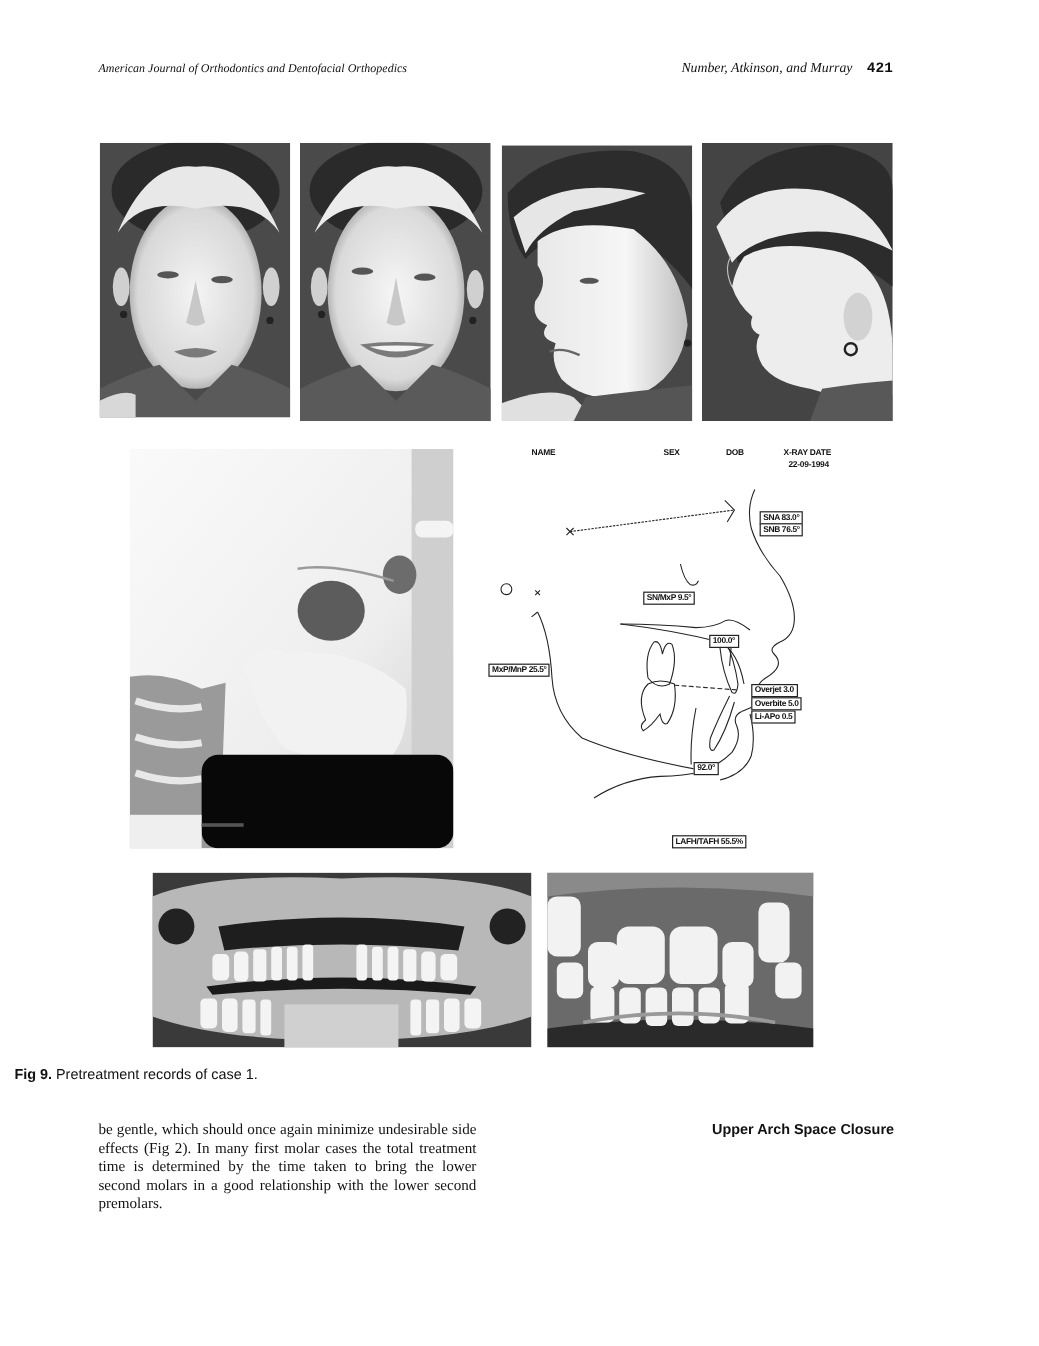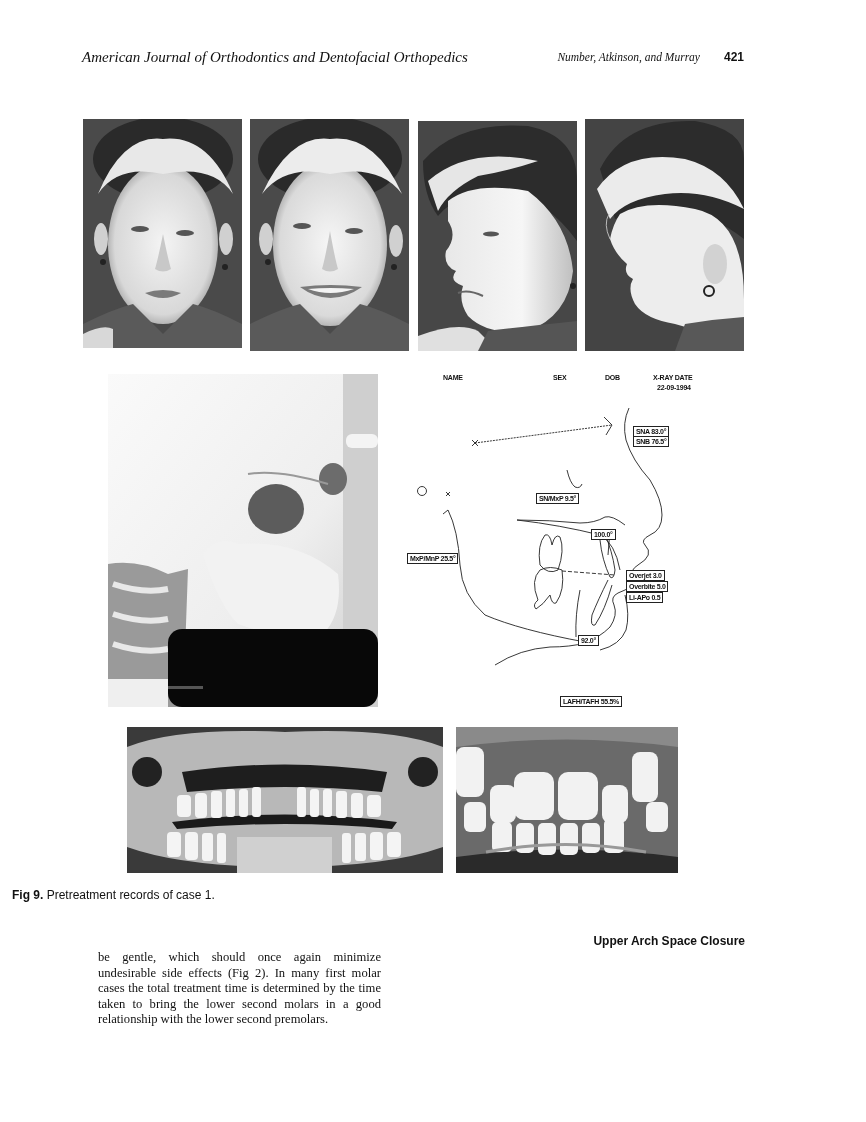--- a/index.html
+++ b/index.html
@@ -1,24 +1,24 @@
 <!DOCTYPE html>
 <html><head>
   <meta charset="utf-8">
   <style>
     html, body { margin: 0; padding: 0; background: #ffffff; }
     body { width: 866px; height: 1122px; position: relative; overflow: hidden;
            font-family: "Liberation Serif", serif; color: #111; }
     .abs { position: absolute; }
 
     
-    .hdr-left { left: 82px; top: 50px; font-style: italic; font-size: 15px; line-height: 15px; }
+    .hdr-left { left: 82px; top: 50px; font-style: italic; font-size: 10px; line-height: 15px; }
     .hdr-left .num { font-style: normal; }
     .hdr-right { right: 122px; top: 50px; font-size: 11.5px; font-style: italic; }
-    .hdr-right .page { font-family: Liberation Sans, sans-serif; font-style: normal; font-weight: bold; font-size: 12px; margin-left: 24px; }
+    .hdr-right .page { font-family: Liberation Mono, monospace; font-style: normal; font-weight: bold; font-size: 12px; margin-left: 12px; }
 
     
     .photo { position: absolute; overflow: hidden; }
     .photo svg { width: 100%; height: 100%; display: block; }
 
     
     .tracing { left: 400px; top: 365px; width: 330px; height: 345px; }
     .tracing svg { width: 100%; height: 100%; display: block; }
     .trace-hdr { font-family: "Liberation Sans", sans-serif; font-weight: bold; font-size: 7px; letter-spacing: -0.2px; position: absolute; }
     .tlabel { position: absolute; font-family: "Liberation Sans", sans-serif; font-size: 7px; font-weight: bold;
@@ -266,17 +266,17 @@
     </g>
     <path d="M30,125 Q110,110 190,125" stroke="#999" stroke-width="3" fill="none"></path>
   </svg>
 </div>
 
 <div class="abs caption">
   <b>Fig 9.</b><span> Pretreatment records of case 1.</span>
 </div>
 
 <div class="col col-left">
-  <p style="margin:16px;">be gentle, which should once again minimize undesirable side effects (Fig 2). In many first molar cases the total treatment time is determined by the time taken to bring the lower second molars in a good relationship with the lower second premolars.</p>
+  <p style="margin:0;">be gentle, which should once again minimize undesirable side effects (Fig 2). In many first molar cases the total treatment time is determined by the time taken to bring the lower second molars in a good relationship with the lower second premolars.</p>
 </div>
 <div class="col col-right">
   <div class="sec-head">Upper Arch Space Closure</div>
 </div>
 
 </body></html>

